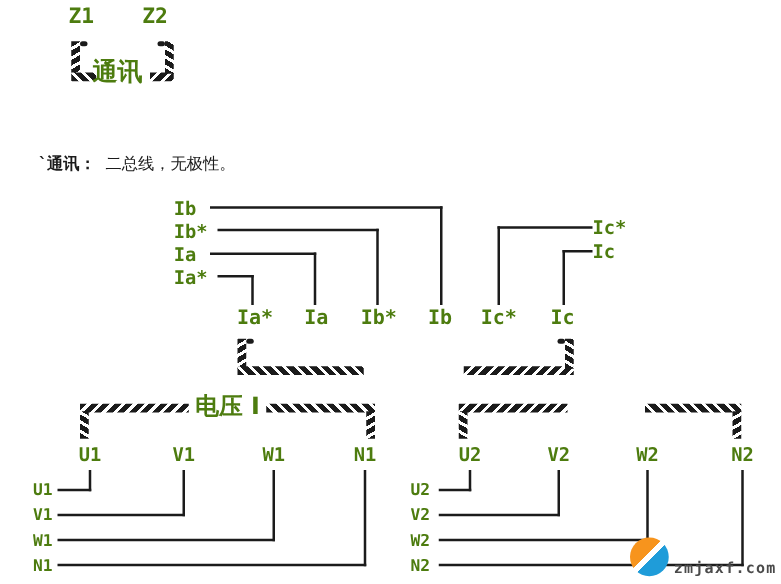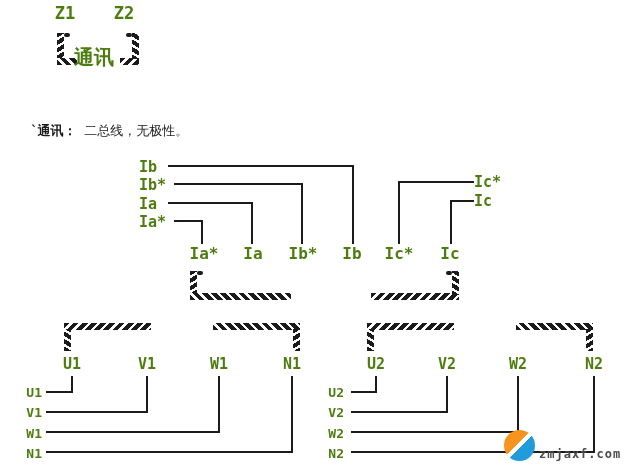--- a/index.html
+++ b/index.html
@@ -78,20 +78,21 @@
   <div class="t ctr" style="left:428px;top:245px;width:44px;font-size:16px;">Ic</div>
 
   <div class="hv" style="left:190px;top:271px;height:24px;"></div>
   <div class="nub" style="left:197px;top:271px;"></div>
   <div class="hz" style="left:190px;top:293px;width:101px;"></div>
   <div class="hz mir" style="left:371px;top:293px;width:88px;"></div>
   <div class="hv mir" style="left:452px;top:271px;height:24px;"></div>
   <div class="nub" style="left:446px;top:271px;"></div>
 
   <div class="hz mir" style="left:64px;top:323px;width:87px;"></div>
+  <div class="t cn ctr" style="left:151px;top:315px;width:62px;font-size:19px;">电压 I</div>
   <div class="hz" style="left:213px;top:323px;width:87px;"></div>
   <div class="hv mir" style="left:64px;top:329px;height:22px;"></div>
   <div class="hv" style="left:293px;top:329px;height:22px;"></div>
 
   <div class="t ctr" style="left:52px;top:356px;width:40px;font-size:15px;">U1</div>
   <div class="t ctr" style="left:127px;top:356px;width:40px;font-size:15px;">V1</div>
   <div class="t ctr" style="left:199px;top:356px;width:40px;font-size:15px;">W1</div>
   <div class="t ctr" style="left:272px;top:356px;width:40px;font-size:15px;">N1</div>
 
   <div class="w" style="left:71px;top:376px;width:2px;height:17px;"></div>

